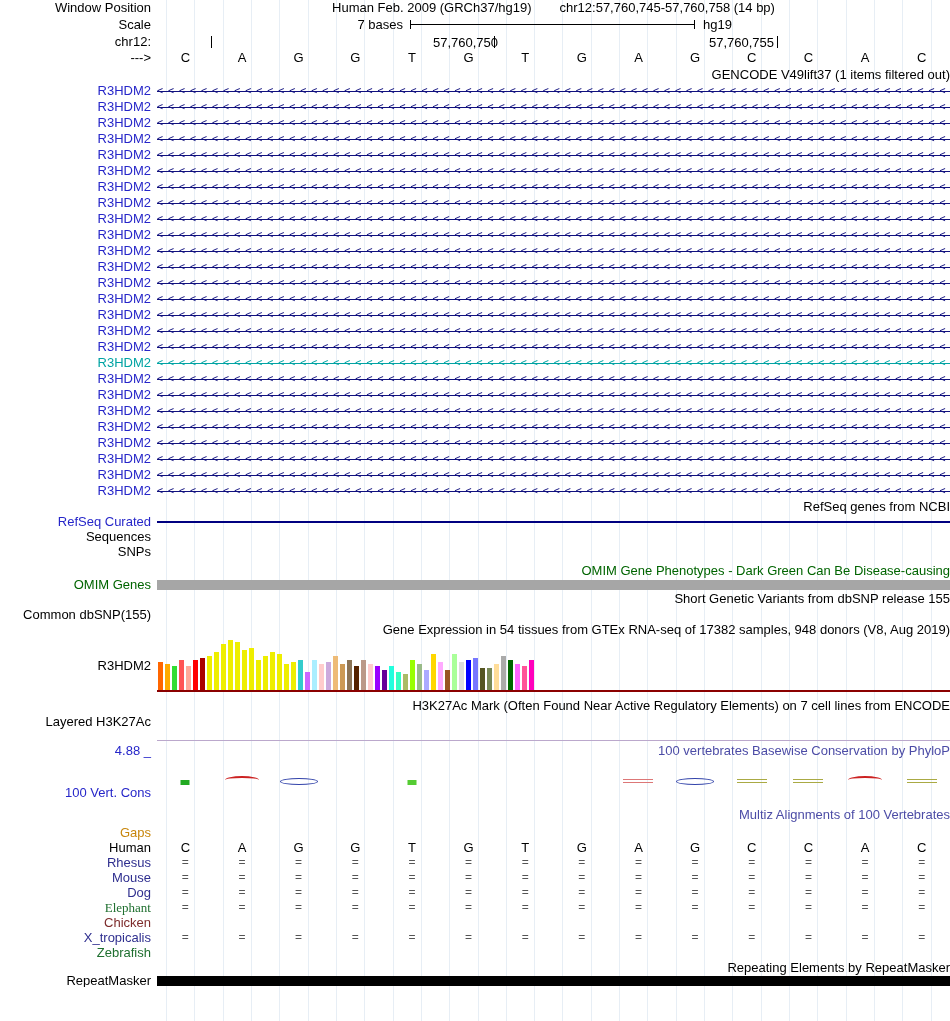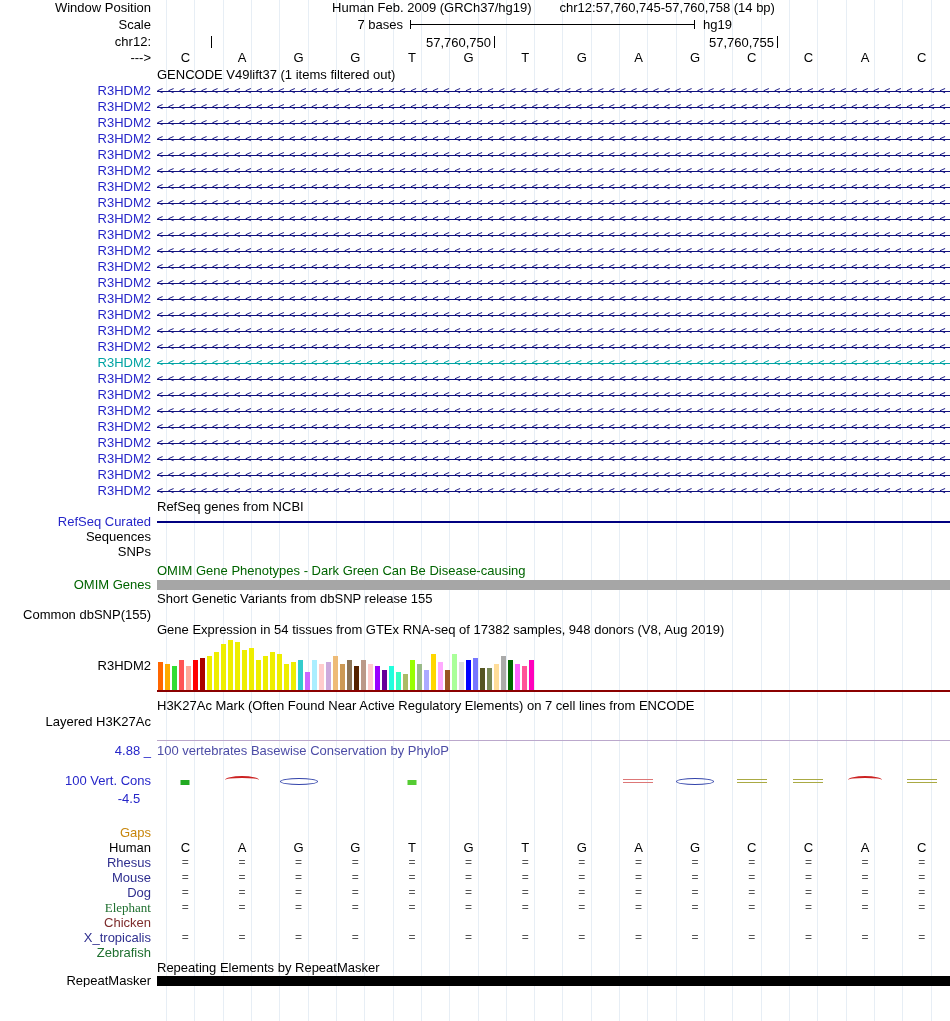--- a/index.html
+++ b/index.html
@@ -6,21 +6,21 @@
   html,body{background:#fff}
   body{font-family:"Liberation Sans",sans-serif;font-size:13px;color:#000}
   #page{position:relative;width:950px;height:1021px;overflow:hidden;background:#fff}
   #gridlines{position:absolute;top:0;bottom:0;left:157px;right:0;
     background-image:repeating-linear-gradient(to right,var(--gridline,#E7EEF5) 0 1px,transparent 1px 28.32px);
     background-position:9px 0;z-index:0}
   #content{position:relative;z-index:1}
   .row{display:flex;align-items:stretch}
   .lab{width:157px;flex:none;text-align:right;padding-right:6px;white-space:nowrap;overflow:hidden}
   .trk{flex:1;position:relative;min-width:0}
-  .center{text-align:left}
+  .center{text-align:right}
   .r12{height:12px;line-height:12px}
   .r14{height:14px;line-height:14px}
   .r15{height:15px;line-height:15px}
   .r16{height:16px;line-height:16px}
   .r17{height:17px;line-height:17px}
   .r20{height:20px;line-height:20px}
   .spacer4{height:4px}
   .h3k-spacer{height:14px;position:relative}
   .filler{height:17px}
   .blue{color:var(--label-blue,#2626C9)}
@@ -52,21 +52,21 @@
   .gtex-lab{line-height:56px}
   #gtex-bars{position:absolute;left:1px;bottom:4px;display:flex;align-items:flex-end;gap:2px}
   .gtex-bar{width:5px;flex:none}
   .gtex-baseline{position:absolute;left:0;right:0;bottom:2px;height:2px;background:var(--gtex-baseline,#8B0000)}
   
   .h3k-line{position:absolute;left:0;right:0;top:11px;height:1px;background:var(--h3k27ac-line,#BBA8CC)}
   
   .cons-row{height:62px}
   .cons-lab{line-height:normal}
   .cons-max{line-height:16px;color:var(--label-blue,#2626C9)}
-  .cons-name{margin-top:14px;line-height:16px;color:var(--label-blue,#2626C9)}
+  .cons-name{margin-top:26px;line-height:16px;color:var(--label-blue,#2626C9)}
   .cons-min{margin-top:2px;line-height:16px;color:var(--label-blue,#2626C9)}
   .cons-hdr{height:16px;line-height:16px;color:var(--phylop-header,#4C4CA6)}
   #cons-glyphs{position:absolute;left:0;right:0;top:30px;height:18px}
   .glyph{position:absolute;transform:translateX(-50%)}
   .g-box{top:7px;width:9px;height:5px}
   .g-arc{top:3px;width:34px;height:8px;border-top:2px solid;border-radius:50% 50% 0 0}
   .g-lens{top:5px;width:38px;height:7px;border:1px solid;border-radius:50%}
   .g-dash{top:6px;width:30px;height:4px;border-top:1px solid;border-bottom:1px solid}
   .multiz-hdr{color:var(--phylop-header,#4C4CA6)}
   .gaps-lab{color:var(--gaps-orange,#C8860B)}
@@ -96,21 +96,21 @@
         <span class="scale-asm">hg19</span>
       </div>
     </div>
 
     <div class="row r17">
       <div class="lab">chr12:</div>
       <div class="trk">
         <div class="tick" style="left:54px"></div>
         <div class="tick" style="left:337px"></div>
         <div class="tick" style="left:620px"></div>
-        <span class="tick-label" style="left:337px">57,760,750</span>
+        <span class="tick-label" style="left:344px">57,760,750</span>
         <span class="tick-label" style="left:620px">57,760,755</span>
       </div>
     </div>
 
     <div class="row r16">
       <div class="lab">---&gt;</div>
       <div class="trk">
           <div class="base-grid" id="seq-top">
             <span>C</span>
             <span>A</span>
@@ -463,20 +463,21 @@
             <div class="glyph g-dash" style="left: 75%; border-color: rgb(170, 170, 68);"></div>
             <div class="glyph g-dash" style="left: 82.1429%; border-color: rgb(170, 170, 68);"></div>
             <div class="glyph g-arc" style="left: 89.2857%; border-color: rgb(204, 34, 34);"></div>
             <div class="glyph g-dash" style="left: 96.4286%; border-color: rgb(170, 170, 68);"></div>
           </div>
       </div>
     </div>
 
     <div class="row r20">
       <div class="lab"></div>
+      <div class="trk center multiz-hdr">Multiz Alignments of 100 Vertebrates</div>
     </div>
     <div class="row r15">
       <div class="lab gaps-lab">Gaps</div>
       <div class="trk"></div>
     </div>
     <div class="row r15">
       <div class="lab">Human</div>
       <div class="trk">
           <div class="base-grid" id="seq-human">
             <span>C</span>

